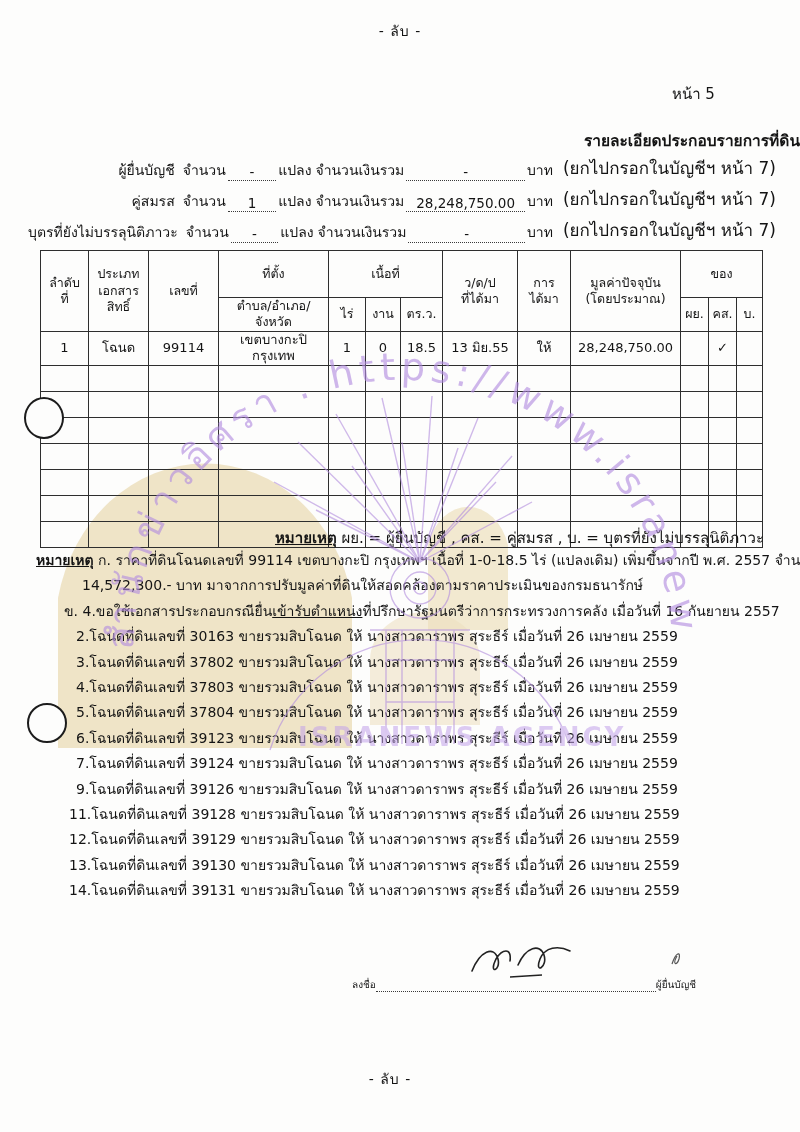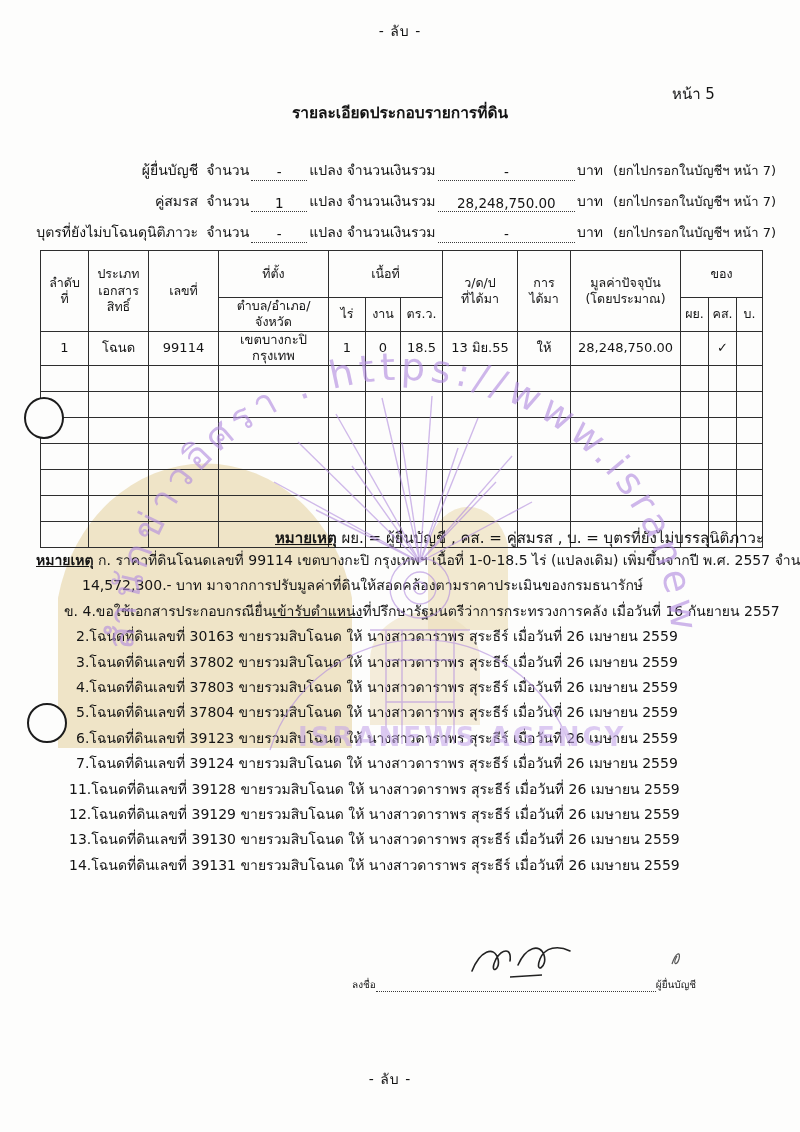--- a/index.html
+++ b/index.html
@@ -6,30 +6,30 @@
   .page{
     position:relative;width:800px;height:1132px;margin:0 auto;
     background:#fdfdfc;overflow:hidden;
     font-family:"DejaVu Sans","Liberation Sans",sans-serif;
     color:#141414;
   }
   .abs{position:absolute;}
   
   .secret-top{top:20px;left:0;width:800px;text-align:center;font-size:14px;letter-spacing:1px;}
   .page-number{top:82px;left:672px;font-size:15px;}
-  .doc-title{top:100px;left:0;width:800px;text-align:center;font-size:15.5px;font-weight:600;}
+  .doc-title{top:128px;left:0;width:800px;text-align:right;font-size:15.5px;font-weight:600;}
   
   .summary{top:150px;left:28px;width:748px;z-index:2;}
   .sum-row{display:flex;align-items:flex-end;height:31px;font-size:14px;white-space:nowrap;}
   .sum-label{width:188px;text-align:right;padding-right:6px;}
   .sum-word{padding:0 2px;text-align:right;}
   .dotted{border-bottom:1.6px dotted #3a3a3a;text-align:center;font-size:13.5px;line-height:15px;}
   .w-count{width:62px;}
   .w-amount{width:152px;}
-  .carry{padding-left:8px;font-size:13px;}
+  .carry{padding-left:8px;font-size:17px;}
   
   .land-table-wrap{top:250px;left:40px;z-index:2;}
   table.land{border-collapse:collapse;table-layout:fixed;width:722px;background:transparent;}
   table.land td,table.land th{
     border:1px solid #2e2e2e;padding:0 2px;text-align:center;vertical-align:middle;
     font-weight:normal;font-size:12.5px;line-height:1.3;white-space:pre-line;overflow:hidden;
   }
   tr.hrow1 th{height:46px;}
   tr.hrow2 th{height:24px;}
   tr.drow td{height:28px;font-size:13px;}
@@ -90,21 +90,21 @@
       <span class="sum-label">คู่สมรส</span>
       <span class="sum-word">จำนวน</span>
       <span class="dotted w-count">1</span>
       <span class="sum-word">แปลง</span>
       <span class="sum-word">จำนวนเงินรวม</span>
       <span class="dotted w-amount">28,248,750.00</span>
       <span class="sum-word">บาท</span>
       <span class="carry">(ยกไปกรอกในบัญชีฯ หน้า 7)</span>
     </div>
     <div class="sum-row">
-      <span class="sum-label">บุตรที่ยังไม่บโฉนดุนิติภาวะ</span>
+      <span class="sum-label">บุตรที่ยังไม่บรรลุนิติภาวะ</span>
       <span class="sum-word">จำนวน</span>
       <span class="dotted w-count">-</span>
       <span class="sum-word">แปลง</span>
       <span class="sum-word">จำนวนเงินรวม</span>
       <span class="dotted w-amount">-</span>
       <span class="sum-word">บาท</span>
       <span class="carry">(ยกไปกรอกในบัญชีฯ หน้า 7)</span>
     </div>
   </div>
 
@@ -287,20 +287,21 @@
     <div class="note-line indent-a2">14,572,300.- บาท มาจากการปรับมูลค่าที่ดินให้สอดคล้องตามราคาประเมินของกรมธนารักษ์</div>
     <div class="note-line indent-b">
       <span>ข. 4.ขอใช้เอกสารประกอบกรณียื่น</span><span class="u">เข้ารับตำแหน่ง</span><span>ที่ปรึกษารัฐมนตรีว่าการกระทรวงการคลัง เมื่อวันที่ 16 กันยายน 2557</span>
     </div>
     <div class="note-line indent-item">2.โฉนดที่ดินเลขที่ 30163 ขายรวมสิบโฉนด ให้ นางสาวดาราพร สุระธีร์ เมื่อวันที่ 26 เมษายน 2559</div>
     <div class="note-line indent-item">3.โฉนดที่ดินเลขที่ 37802 ขายรวมสิบโฉนด ให้ นางสาวดาราพร สุระธีร์ เมื่อวันที่ 26 เมษายน 2559</div>
     <div class="note-line indent-item">4.โฉนดที่ดินเลขที่ 37803 ขายรวมสิบโฉนด ให้ นางสาวดาราพร สุระธีร์ เมื่อวันที่ 26 เมษายน 2559</div>
     <div class="note-line indent-item">5.โฉนดที่ดินเลขที่ 37804 ขายรวมสิบโฉนด ให้ นางสาวดาราพร สุระธีร์ เมื่อวันที่ 26 เมษายน 2559</div>
     <div class="note-line indent-item">6.โฉนดที่ดินเลขที่ 39123 ขายรวมสิบโฉนด ให้ นางสาวดาราพร สุระธีร์ เมื่อวันที่ 26 เมษายน 2559</div>
     <div class="note-line indent-item">7.โฉนดที่ดินเลขที่ 39124 ขายรวมสิบโฉนด ให้ นางสาวดาราพร สุระธีร์ เมื่อวันที่ 26 เมษายน 2559</div>
+    <div class="note-line indent-item">9.โฉนดที่ดินเลขที่ 39126 ขายรวมสิบโฉนด ให้ นางสาวดาราพร สุระธีร์ เมื่อวันที่ 26 เมษายน 2559</div>
     <div class="note-line" style="margin-left:33px">11.โฉนดที่ดินเลขที่ 39128 ขายรวมสิบโฉนด ให้ นางสาวดาราพร สุระธีร์ เมื่อวันที่ 26 เมษายน 2559</div>
     <div class="note-line" style="margin-left:33px">12.โฉนดที่ดินเลขที่ 39129 ขายรวมสิบโฉนด ให้ นางสาวดาราพร สุระธีร์ เมื่อวันที่ 26 เมษายน 2559</div>
     <div class="note-line" style="margin-left:33px">13.โฉนดที่ดินเลขที่ 39130 ขายรวมสิบโฉนด ให้ นางสาวดาราพร สุระธีร์ เมื่อวันที่ 26 เมษายน 2559</div>
     <div class="note-line" style="margin-left:33px">14.โฉนดที่ดินเลขที่ 39131 ขายรวมสิบโฉนด ให้ นางสาวดาราพร สุระธีร์ เมื่อวันที่ 26 เมษายน 2559</div>
   </div>
 
   <svg class="abs tick-mark" width="18" height="22" viewBox="0 0 18 22">
     <path d="M4,16 C8,4 13,3 11,11 C9,18 4,17 9,8" fill="none" stroke="#555" stroke-width="1.2"></path>
   </svg>
 

